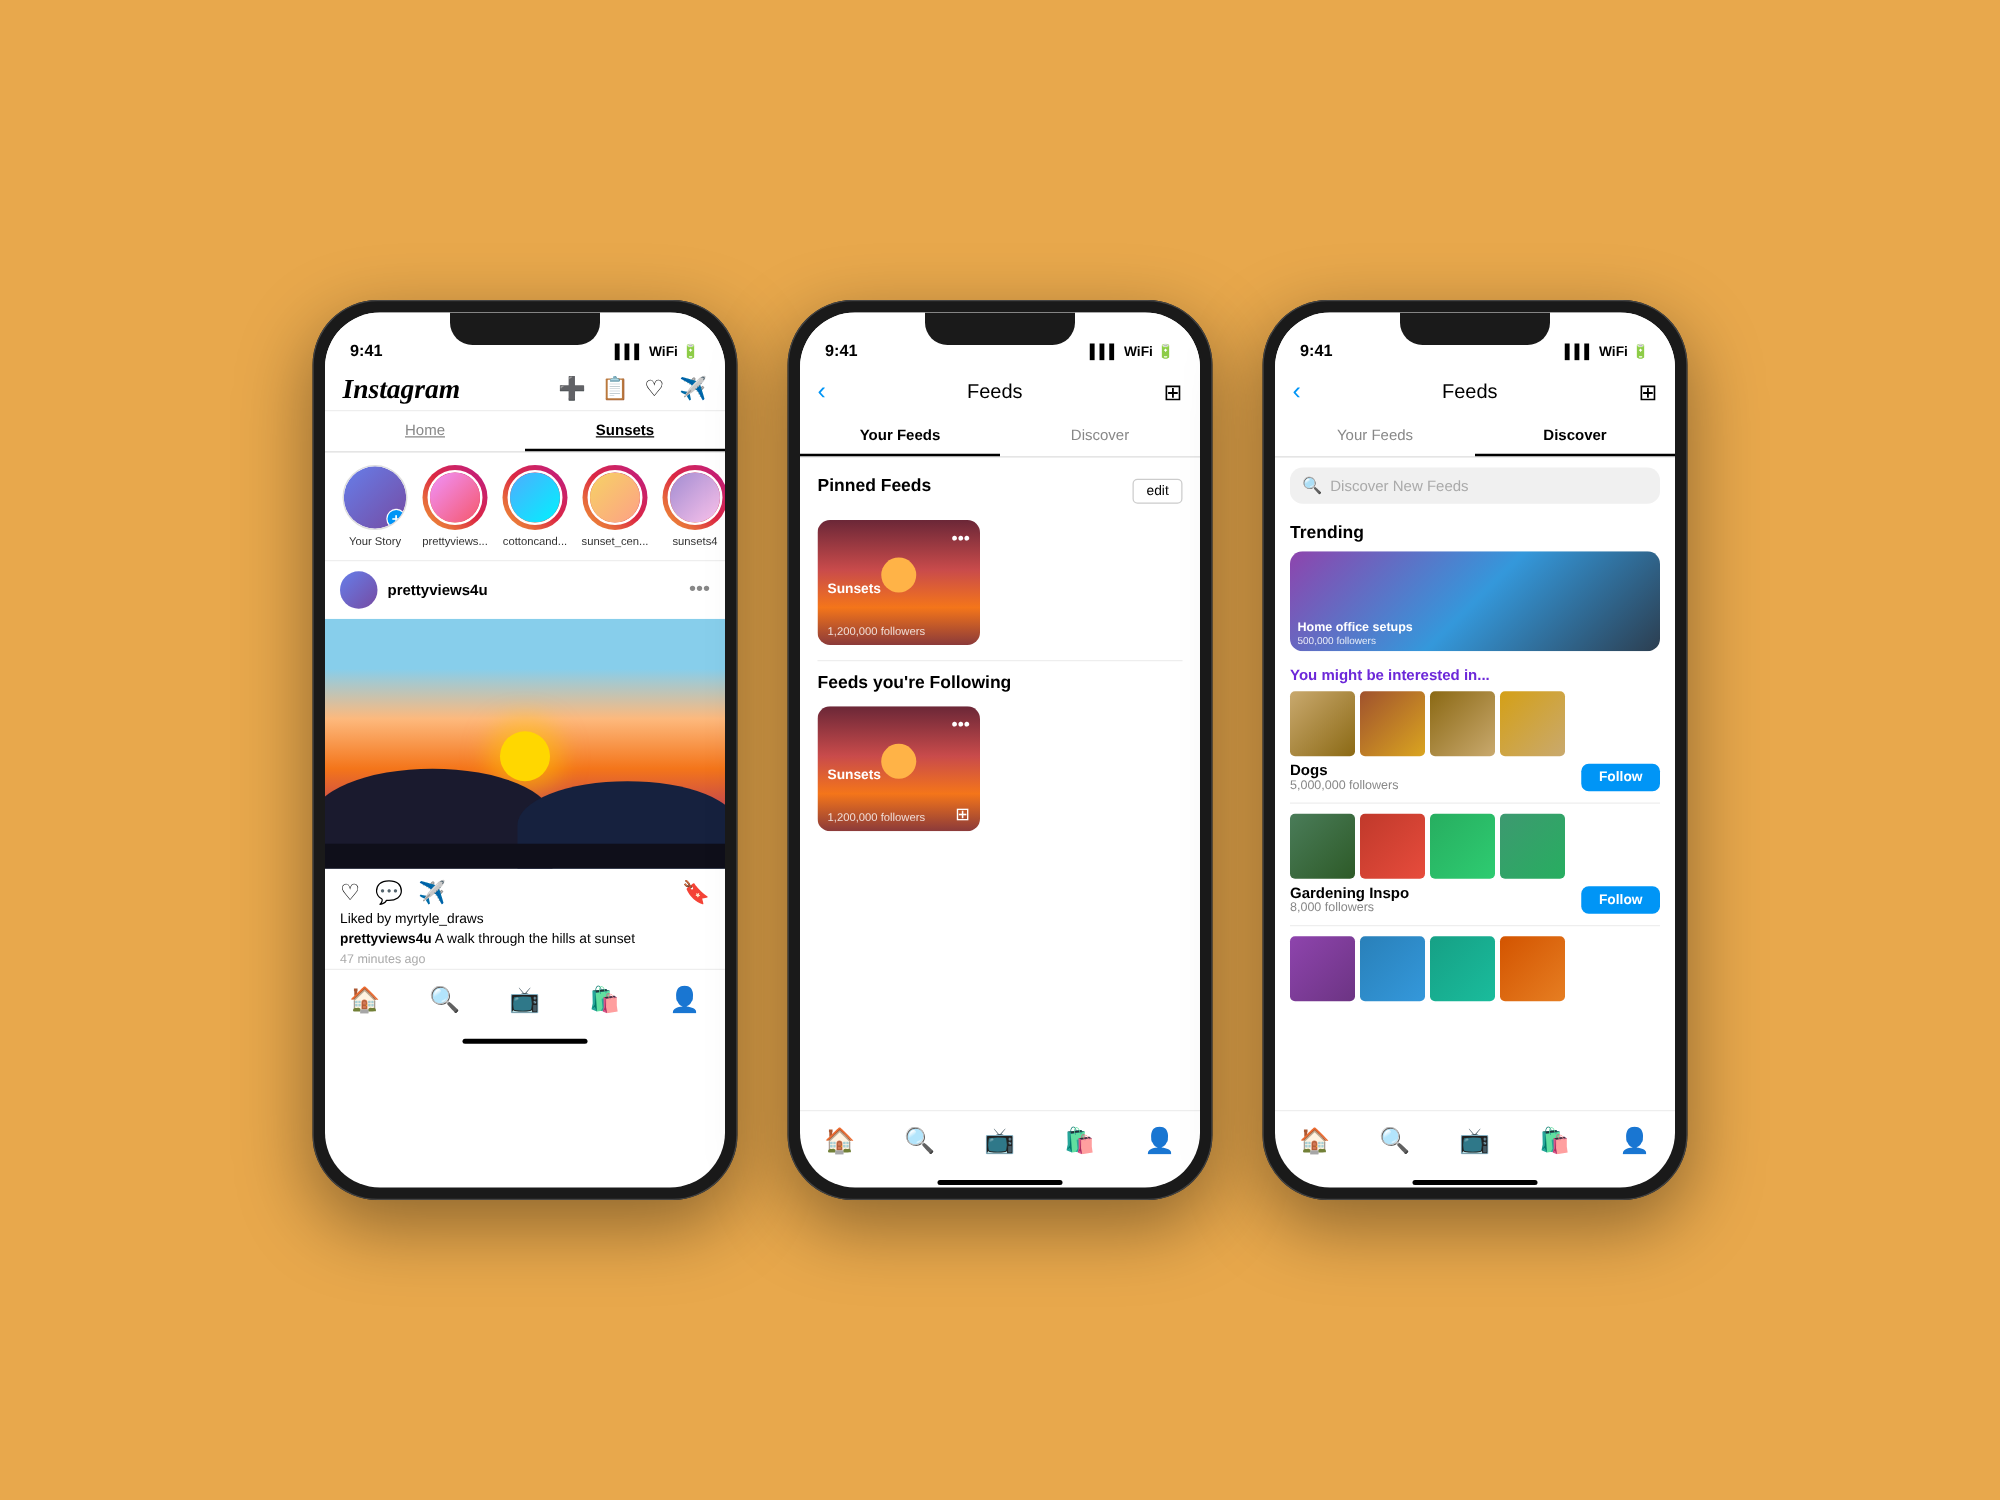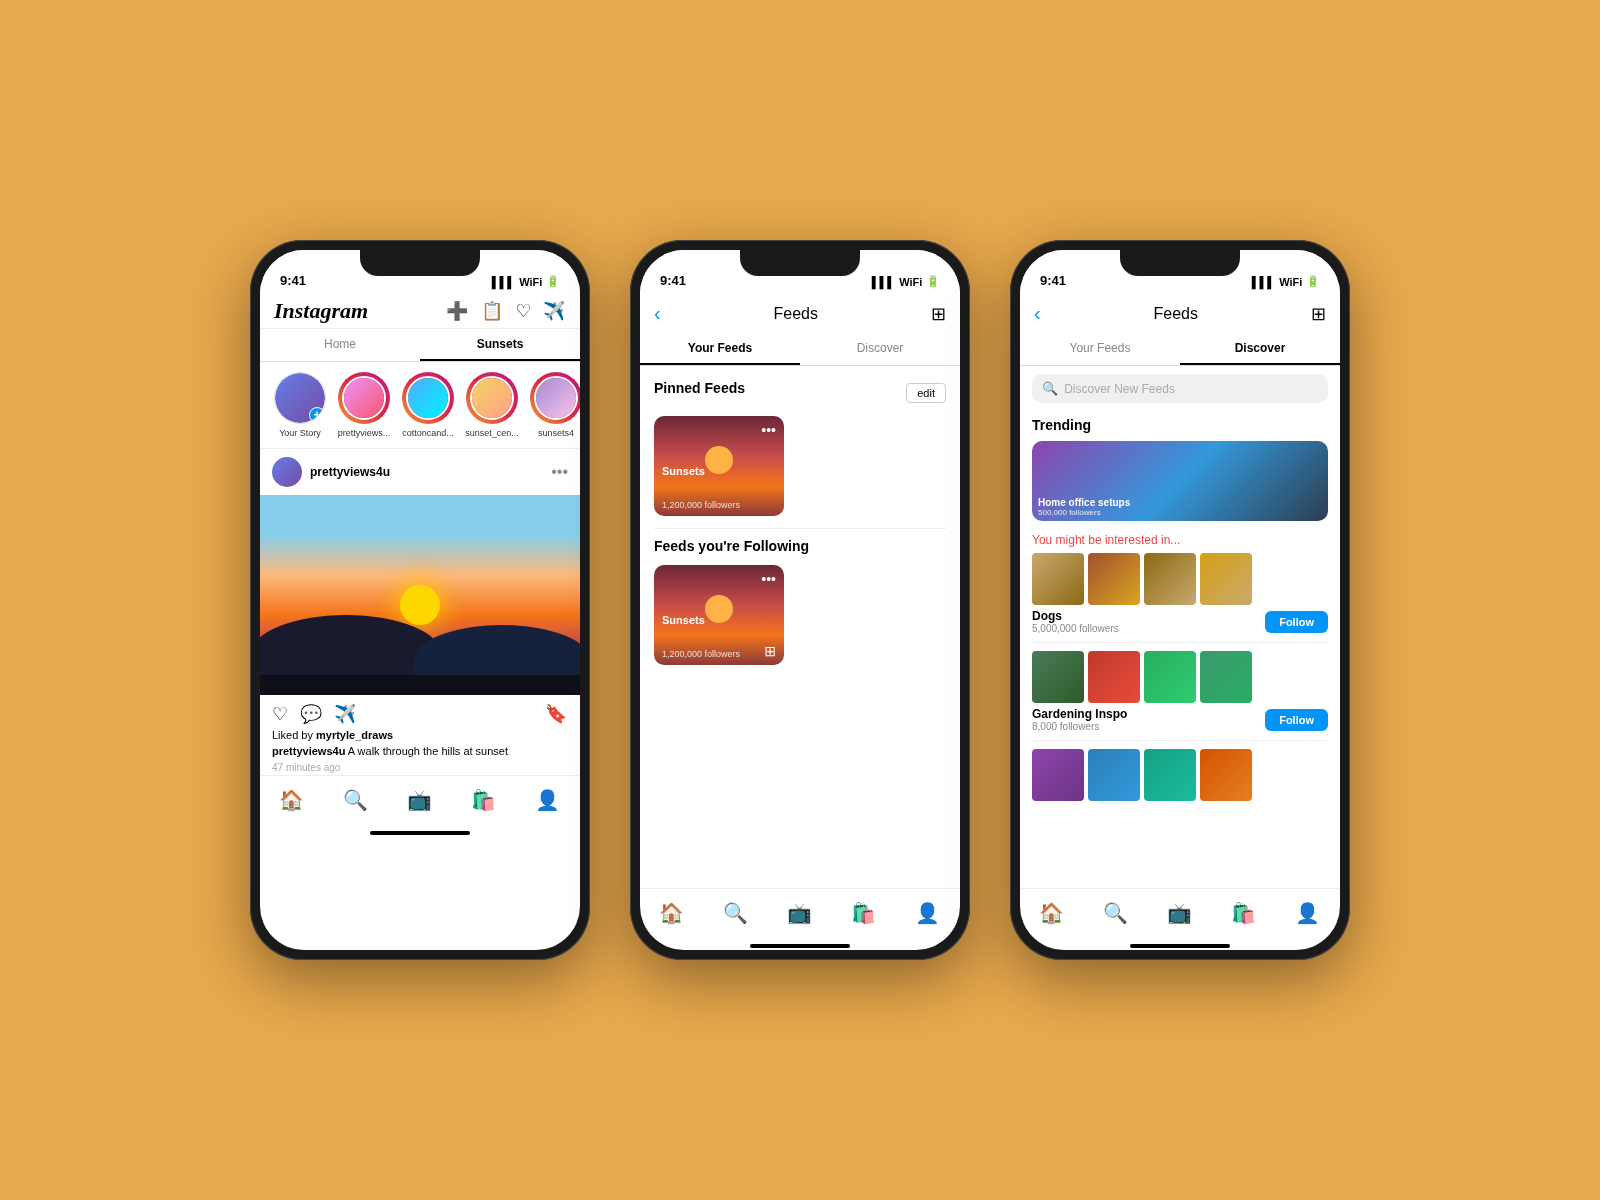--- a/index.html
+++ b/index.html
@@ -99,20 +99,21 @@
       border-bottom: 1px solid #ddd;
       flex-shrink: 0;
     }
     .ig-tab {
       flex: 1;
       text-align: center;
       padding: 8px 0;
       font-size: 12px;
       color: #888;
       cursor: pointer;
+      text-decoration: underline;
     }
     .ig-tab.active {
       color: #000;
       font-weight: 700;
       border-bottom: 2px solid #000;
     }
 
     
     .stories-row {
       display: flex;
@@ -290,21 +291,21 @@
       flex-shrink: 0;
     }
     .post-actions-left { display: flex; gap: 12px; }
     .action-icon { font-size: 18px; cursor: pointer; }
 
     .post-liked {
       font-size: 11px;
       padding: 0 12px 3px;
       flex-shrink: 0;
     }
-    .post-liked b { font-weight: 700; margin-top: 12px; }
+    .post-liked b { font-weight: 400; margin-top: 12px; }
     .post-caption {
       font-size: 11px;
       padding: 1px 12px 3px;
       flex-shrink: 0;
     }
     .post-caption b { font-weight: 700; }
     .post-comment-add {
       display: flex;
       align-items: center;
       gap: 6px;
@@ -507,22 +508,22 @@
       font-size: 10px;
       font-weight: 700;
       color: #fff;
     }
     .trending-card-followers {
       font-size: 8px;
       color: rgba(255,255,255,0.85);
     }
     .interest-title {
       font-size: 12px;
-      font-weight: 400;
-      color: #ef4444;
+      font-weight: 700;
+      color: #6d28d9;
       margin-bottom: 6px;
     }
     .interest-images {
       display: flex;
       gap: 4px;
       margin-bottom: 4px;
     }
     .interest-img {
       width: 52px;
       height: 52px;

